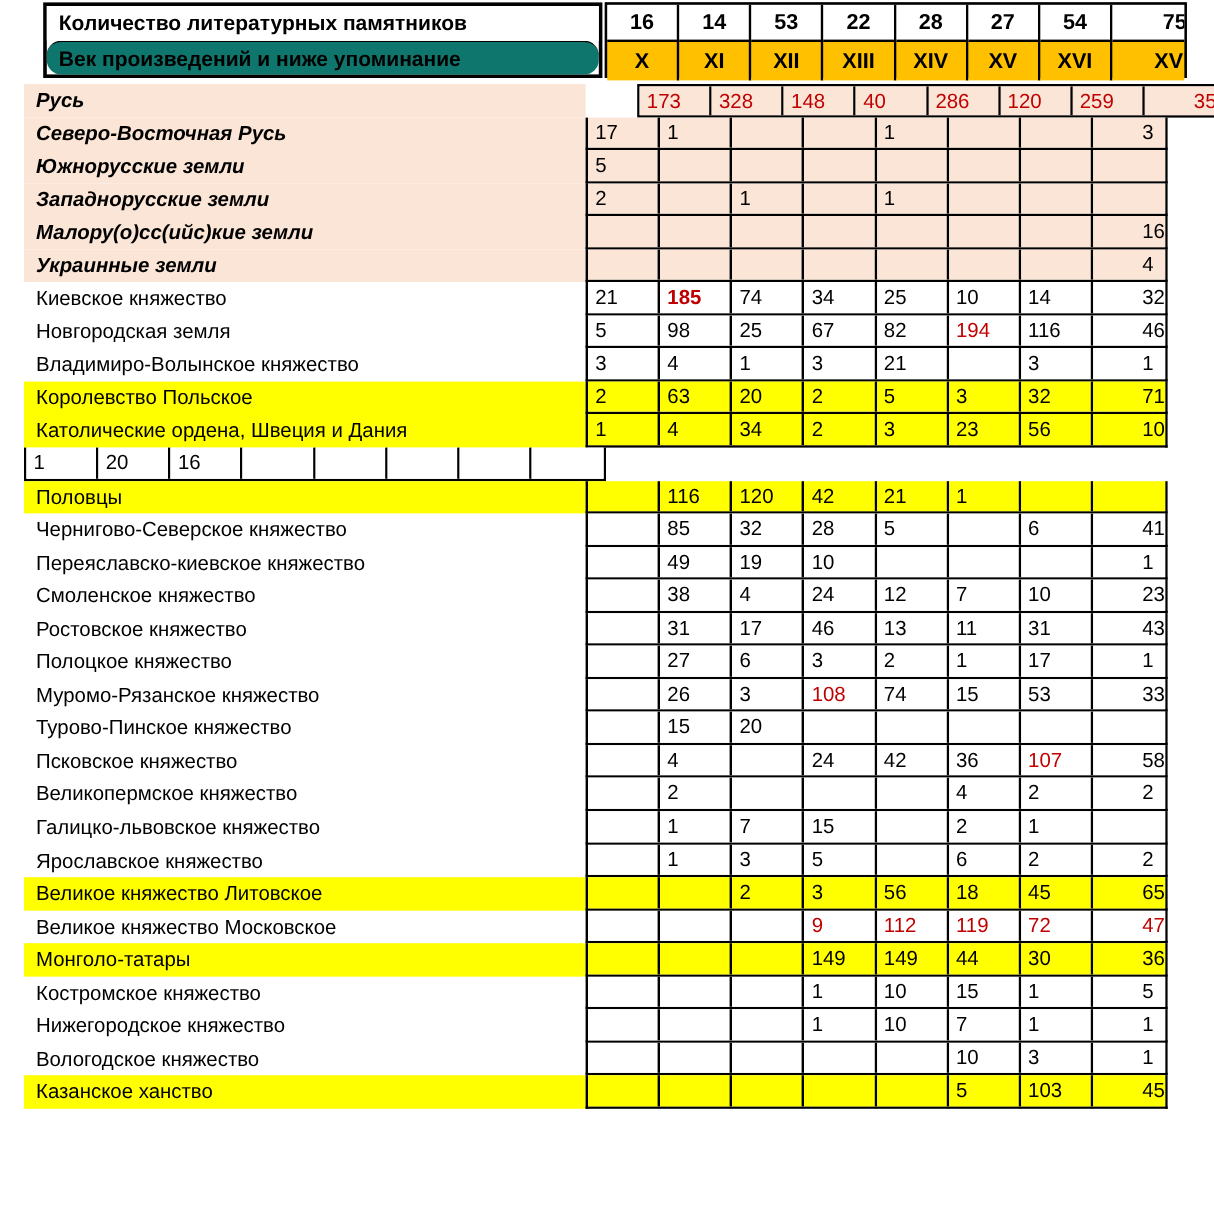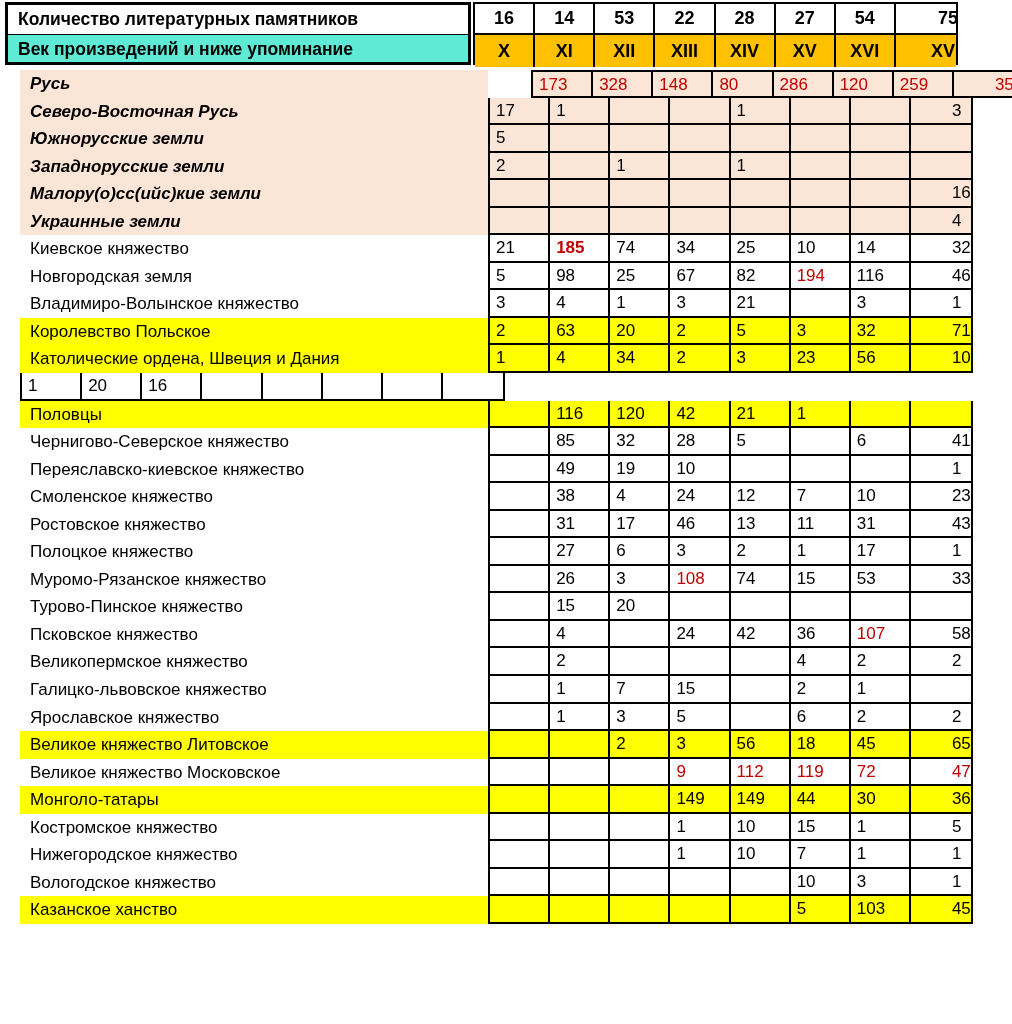--- a/index.html
+++ b/index.html
@@ -14,21 +14,21 @@
   #sheet {
     position: relative;
     width: 1012px;
     height: 1024px;
     overflow: hidden;
   }
 
   
   .hdr-wrap {
     position: absolute;
-    left: 5px;
+    left: 36px;
     top: 2px;
     width: 953px;
     height: 46px;
   }
   .hdr-label-box {
     position: absolute;
     left: 0; top: 0;
     width: 466px;
     height: 63px;
     border: 3px solid #000;
@@ -38,21 +38,21 @@
     height: 28.5px;
     line-height: 28.5px;
     padding-left: 10px;
     font-weight: bold;
     font-size: 17.5px;
     color: #000;
     white-space: nowrap;
     overflow: hidden;
   }
   .hdr-label-row.r1 { background: #ffffff; }
-  .hdr-label-row.r2 { background: #5eead4; border-top: 1.5px solid #000; }
+  .hdr-label-row.r2 { background: #0f766e; border-top: 1.5px solid #000; border-radius: 12px; }
 
   .hdr-grid {
     position: absolute;
     left: 468px;
     top: 0;
     width: 485px;
     height: 63px;
     display: grid;
     grid-template-columns: repeat(8, 1fr);
     grid-template-rows: 31px 32px;
@@ -178,21 +178,21 @@
   </div>
 
   <div class="body-wrap">
     <div class="rows" id="rows-container">
         <div class="row grp red">
           <div class="lbl">Русь</div>
           <div class="cells">
             <div class="cell">173</div>
             <div class="cell">328</div>
             <div class="cell">148</div>
-            <div class="cell">80</div>
+            <div class="cell">40</div>
             <div class="cell">286</div>
             <div class="cell">120</div>
             <div class="cell">259</div>
             <div class="cell lastcol">354</div>
           </div>
         </div>
         <div class="row grp">
           <div class="lbl">Северо-Восточная Русь</div>
           <div class="cells">
             <div class="cell">17</div>

